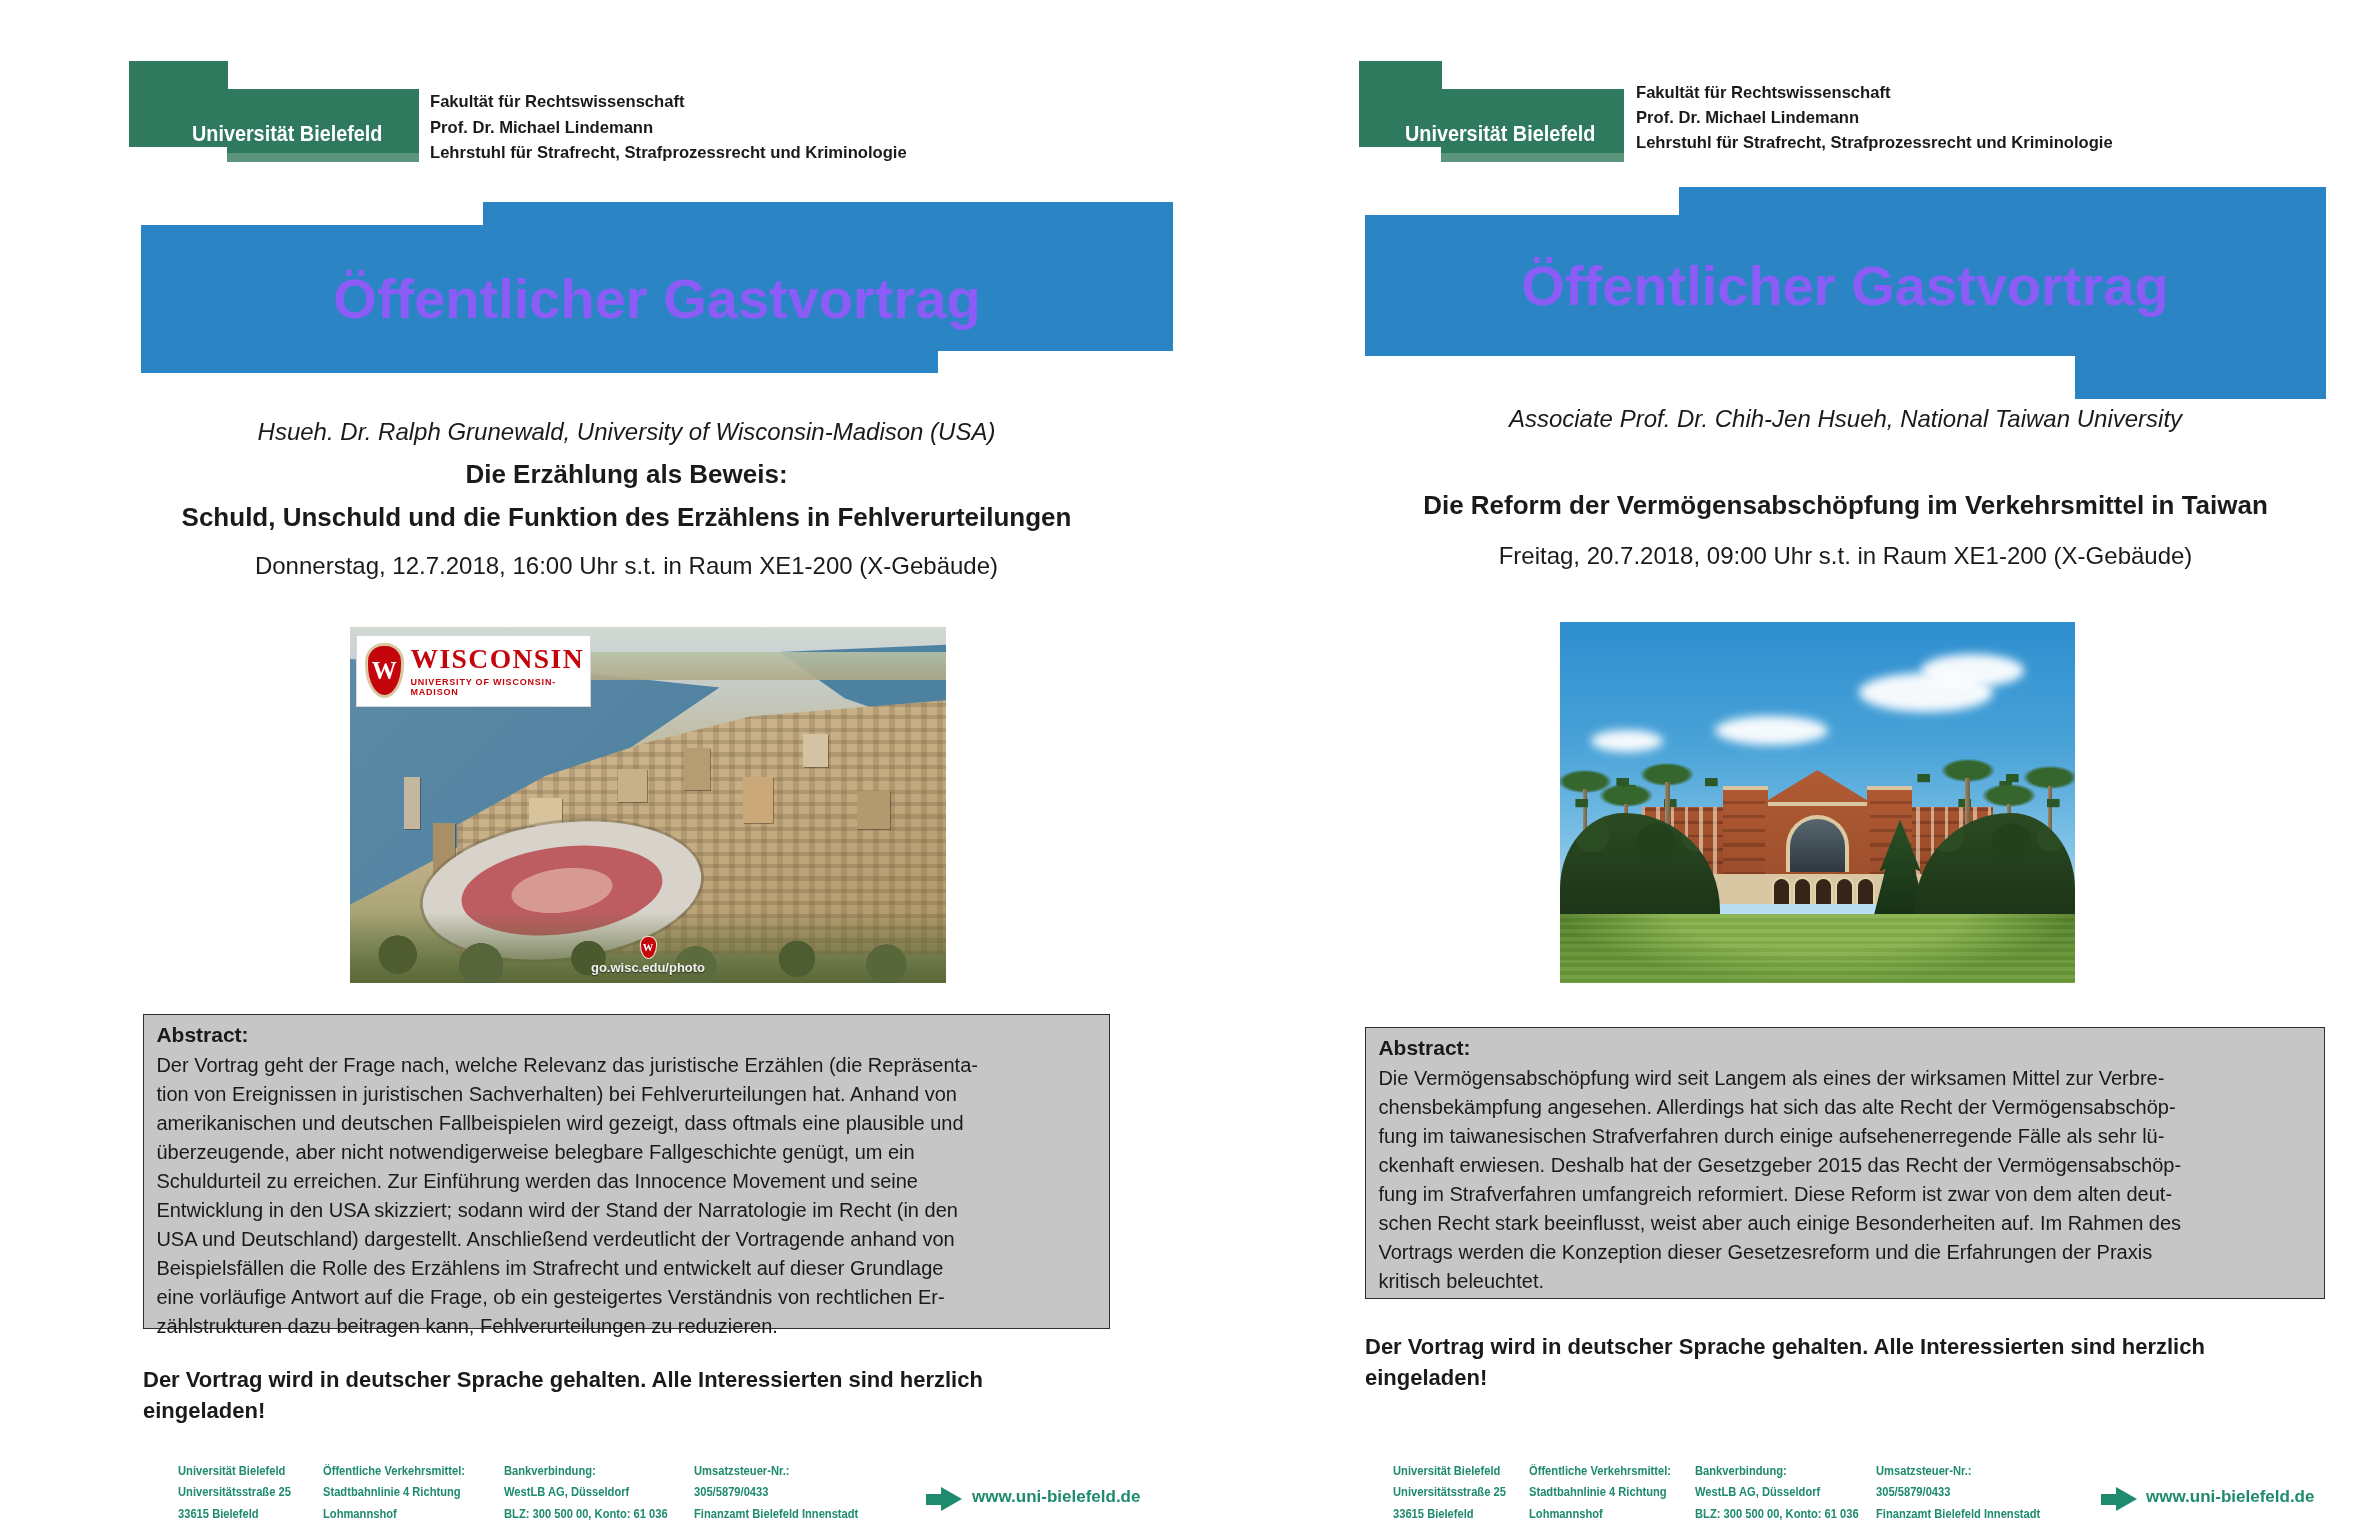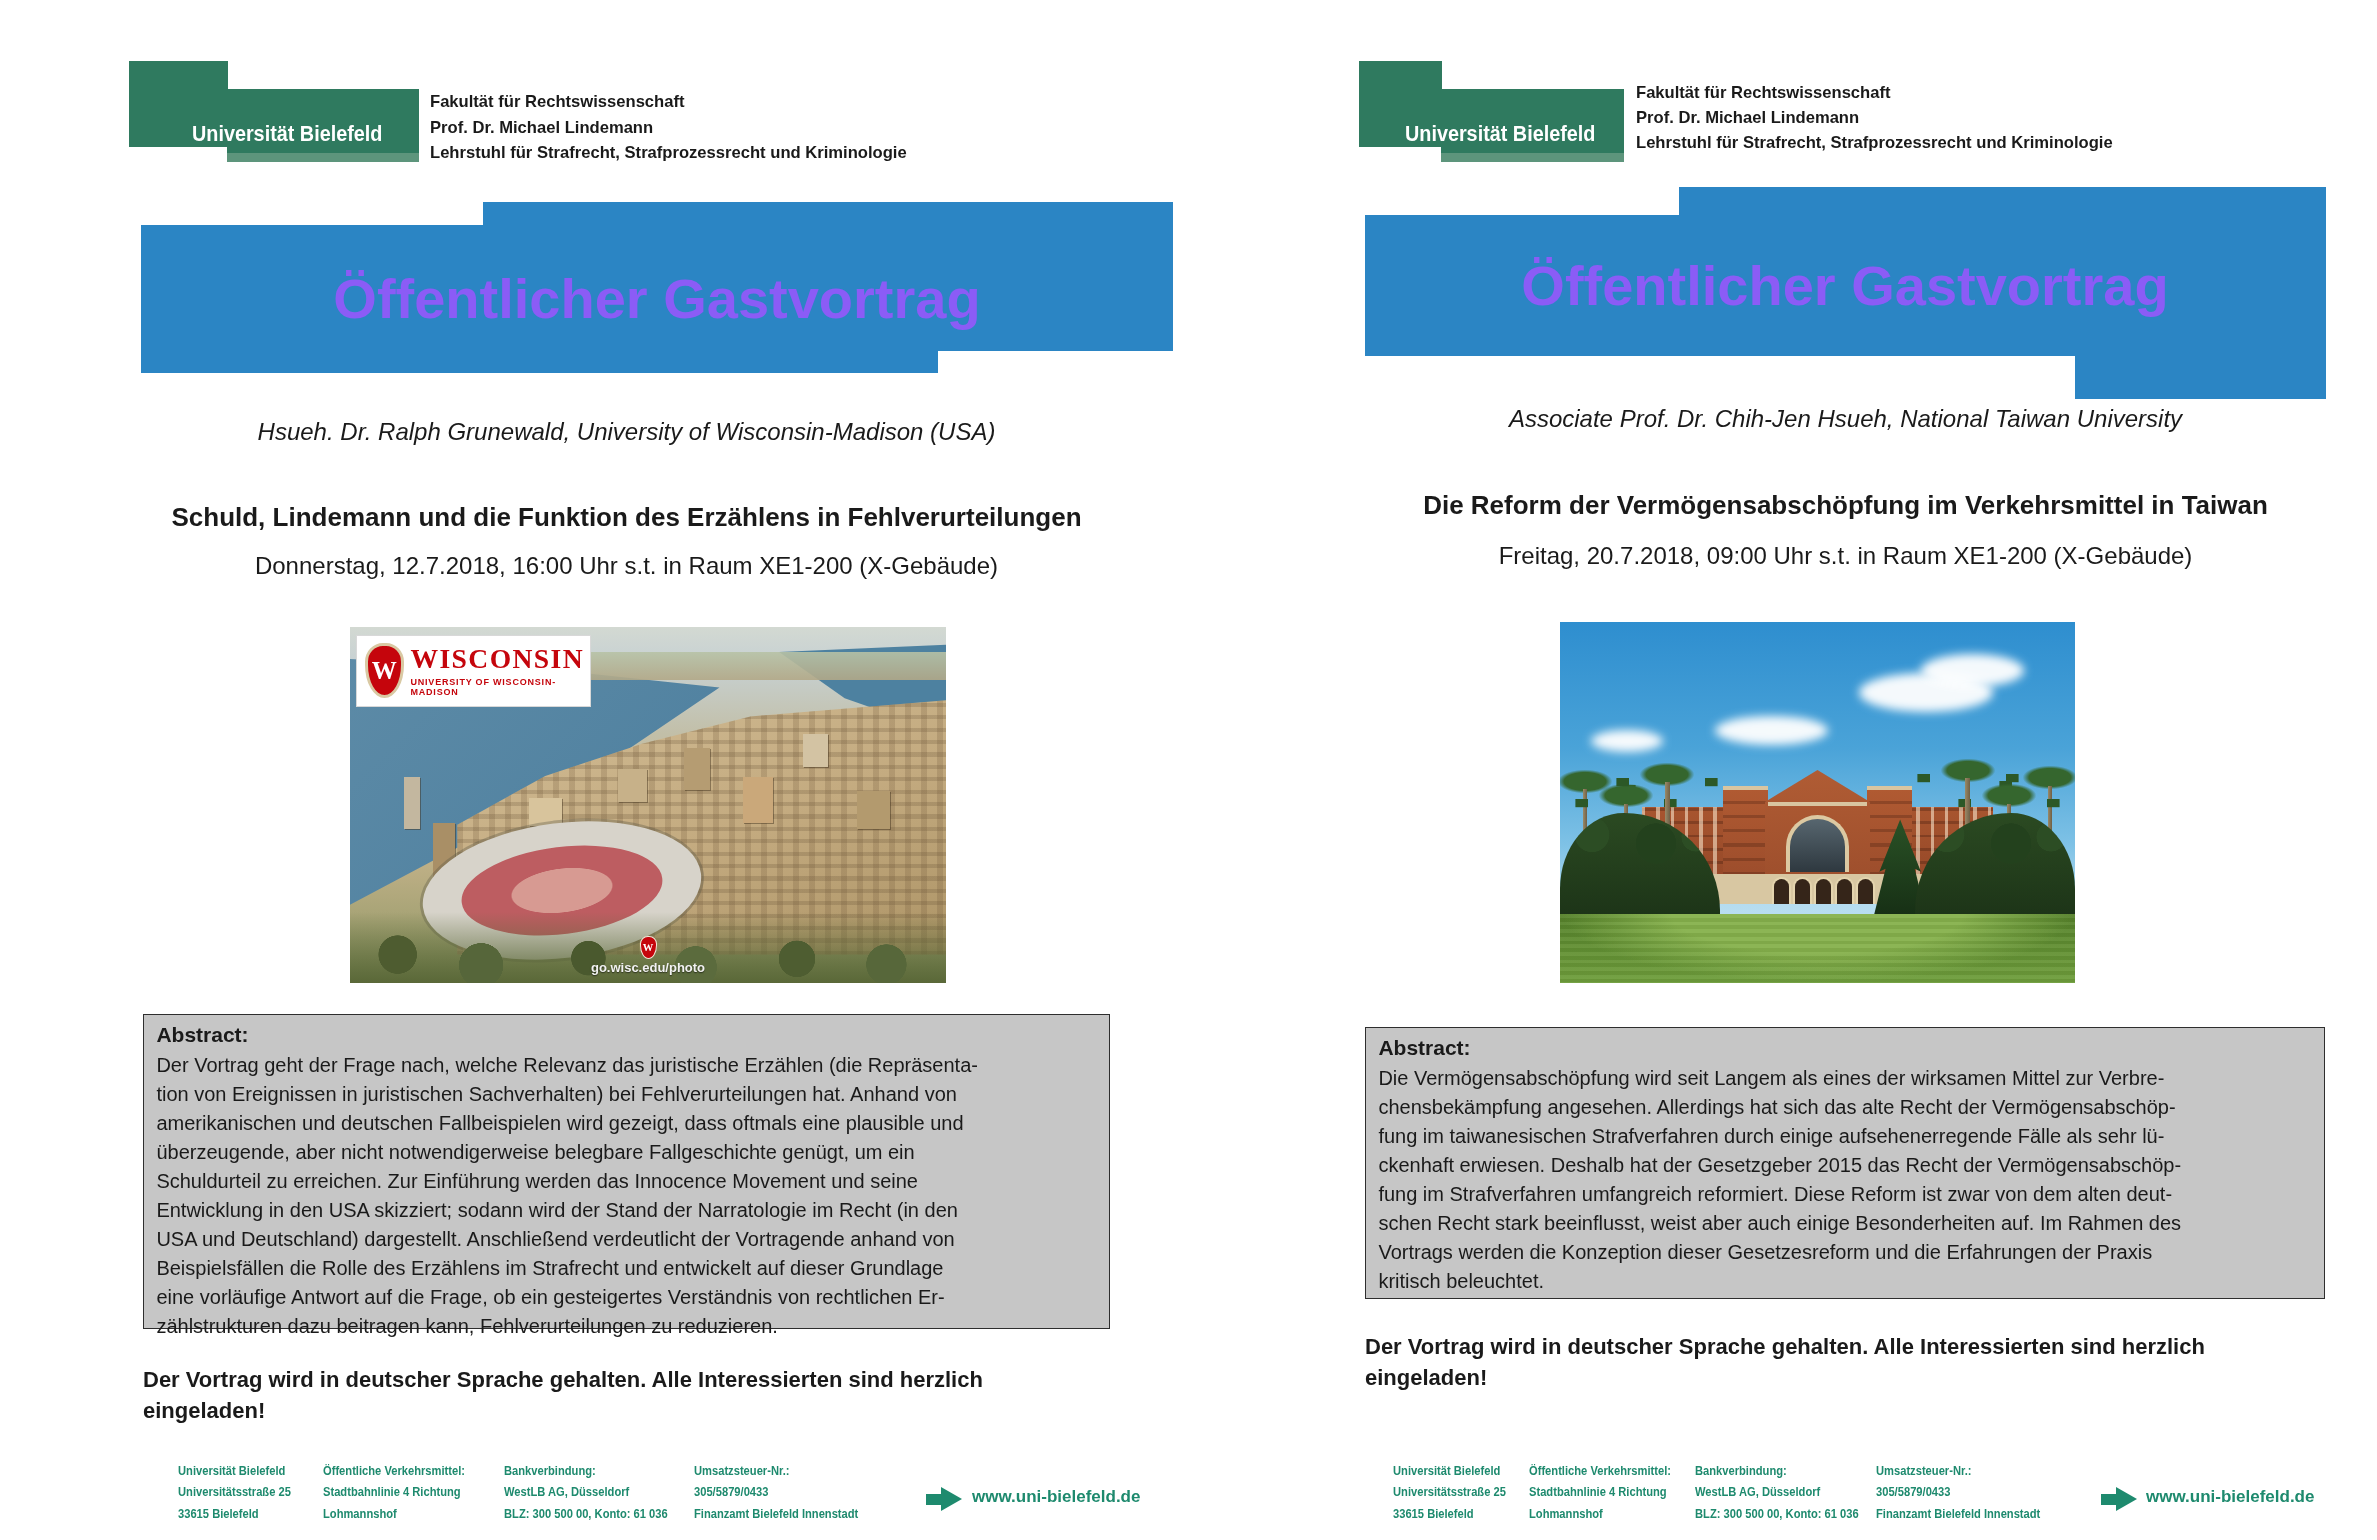--- a/index.html
+++ b/index.html
@@ -162,21 +162,22 @@
     <div class="hdr" style="left:430px;top:115px;">Prof. Dr. Michael Lindemann</div>
     <div class="hdr" style="left:430px;top:140px;">Lehrstuhl für Strafrecht, Strafprozessrecht und Kriminologie</div>
 
     <div class="ban" style="left:483px;top:202px;width:690px;height:149px;"></div>
     <div class="ban" style="left:141px;top:225px;width:797px;height:148px;"></div>
     <div class="ban-title-wrap" style="left:141px;top:202px;width:1032px;height:171px;padding-top:22.3px;">
       <div class="ban-title">Öffentlicher Gastvortrag</div>
     </div>
 
     <div class="ctr speaker" style="left:119px;top:418px;">Hsueh. Dr. Ralph Grunewald, University of Wisconsin-Madison (USA)</div>
-    <div class="ctr lect-title" style="left:119px;top:502px;">Schuld, Lindemann und die Funktion des Erzählens in Fehlverurteilungen</div>
+    <div class="ctr lect-title" style="left:119px;top:459px;">Die Erzählung als Beweis:</div>
+    <div class="ctr lect-title" style="left:119px;top:502px;">Schuld, Unschuld und die Funktion des Erzählens in Fehlverurteilungen</div>
     <div class="ctr lect-date" style="left:119px;top:552px;">Donnerstag, 12.7.2018, 16:00 Uhr s.t. in Raum XE1-200 (X-Gebäude)</div>
 
     <div class="photo photo-madison" style="left:350px;top:627px;width:596px;height:356px;">
       <div class="mad-lake"></div>
       <div class="mad-lake2"></div>
       <div class="mad-far"></div>
       <div class="mad-city"></div>
       <div class="bldg" style="left:9%;top:42%;width:16px;height:52px;background:#c3b79f;"></div>
       <div class="bldg" style="left:14%;top:55%;width:22px;height:57px;background:#a98f66;"></div>
       <div class="bldg" style="left:30%;top:48%;width:33px;height:28.5px;background:#d8c49c;"></div>

